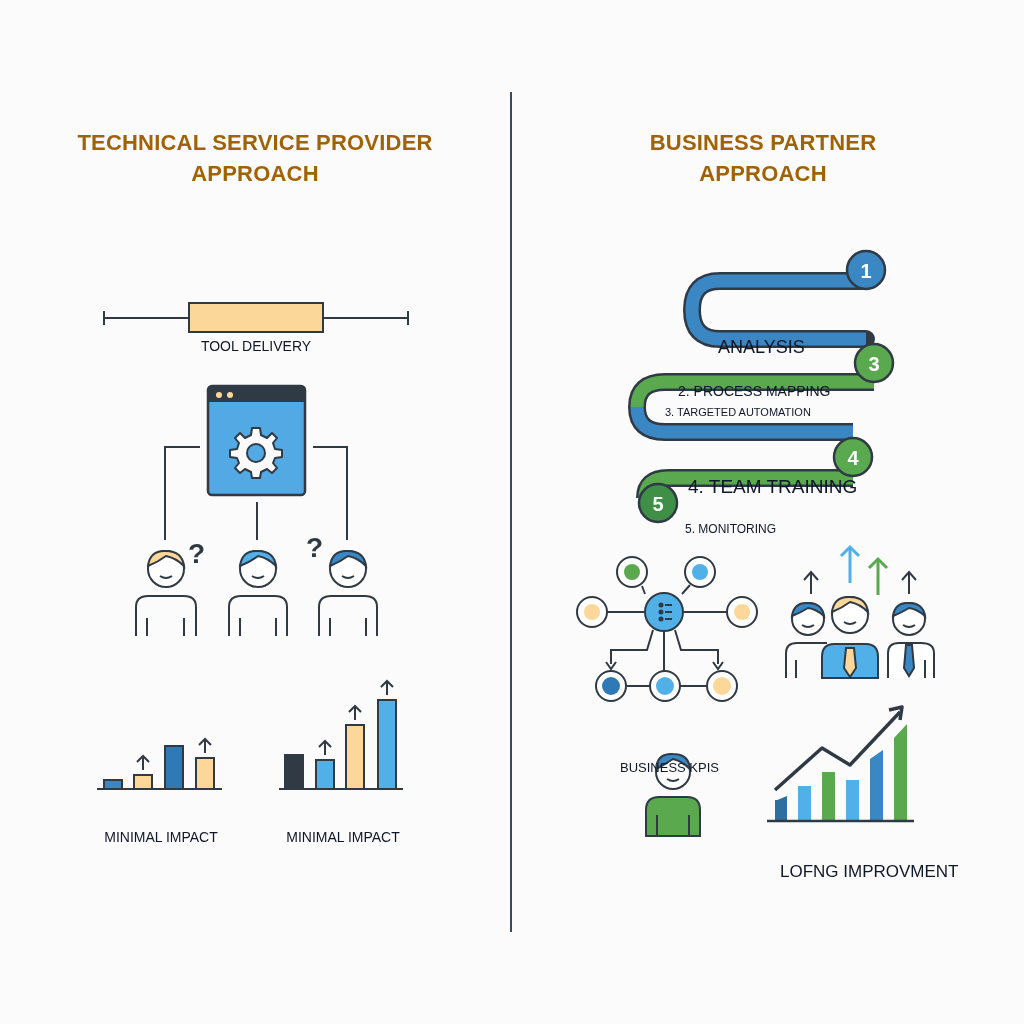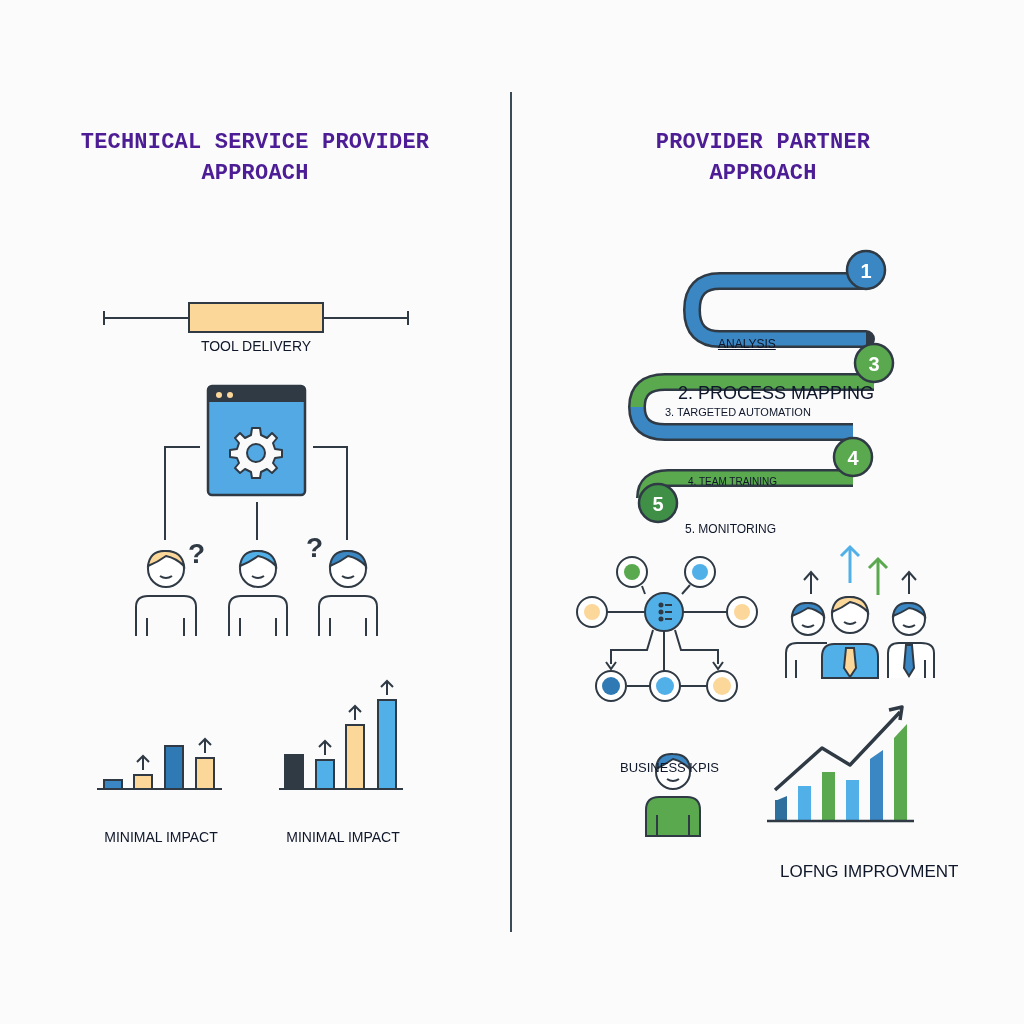--- a/index.html
+++ b/index.html
@@ -1,33 +1,33 @@
 <!DOCTYPE html>
 <html><head>
 <meta charset="utf-8">
 <style>
   html, body { margin:0; padding:0; }
   body { width:1024px; height:1024px; background:#fbfbfb; position:relative; overflow:hidden;
          font-family:"Liberation Sans", sans-serif; color:#2f3a45; }
   .abs { position:absolute; }
-  .title { position:absolute; text-align:center; font-weight:bold; font-size:22px; line-height:31px; color:#4c1d95; letter-spacing:0.2px;font-family:Liberation Mono, monospace; }
+  .title { position:absolute; text-align:center; font-weight:bold; font-size:22px; line-height:31px; color:#a16207; letter-spacing:0.2px; }
   .lbl { position:absolute; font-size:14px; color:#0f172a; white-space:nowrap;margin-top:28px; }
   svg { position:absolute; left:0; top:0; }
 </style>
 </head>
 <body>
 
 <div class="abs" style="left:510px; top:92px; width:2px; height:840px; background:#3c4a55;"></div>
 
 <div class="title" style="left:40px; top:127px; width:430px;">
   <div>TECHNICAL SERVICE PROVIDER</div>
   <div>APPROACH</div>
 </div>
 <div class="title" style="left:613px; top:127px; width:300px;">
-  <div>PROVIDER PARTNER</div>
+  <div>BUSINESS PARTNER</div>
   <div>APPROACH</div>
 </div>
 
 <svg width="1024" height="1024">
 
   <g stroke="#2f3a45" stroke-width="2" fill="none">
     <line x1="104" y1="318" x2="190" y2="318"></line>
     <line x1="104" y1="311" x2="104" y2="325"></line>
     <line x1="323" y1="318" x2="408" y2="318"></line>
     <line x1="408" y1="311" x2="408" y2="325"></line>
@@ -235,19 +235,19 @@
     <rect x="822" y="772" width="13" height="48" fill="#5aa94f"></rect>
     <rect x="846" y="780" width="13" height="40" fill="#52b0e8"></rect>
     <polygon points="870,759 883,750 883,820 870,820" fill="#3a87c4"></polygon>
     <polygon points="894,738 907,724 907,820 894,820" fill="#5aa94f"></polygon>
     <line x1="767" y1="821" x2="914" y2="821" stroke="#2f3a45" stroke-width="2.5"></line>
     <polyline points="775,790 822,748 850,765 900,712" fill="none" stroke="#2f3a45" stroke-width="3.5" stroke-linejoin="round"></polyline>
     <polyline points="889,710 902,707 900,720" fill="none" stroke="#2f3a45" stroke-width="3.5" stroke-linejoin="round"></polyline>
   </g>
 </svg>
 
-<div class="lbl" style="left:718px; top:309px; font-size:12px;text-decoration:underline;">ANALYSIS</div>
-<div class="lbl" style="left:678px; top:355px; font-size:18px;">2. PROCESS MAPPING</div>
+<div class="lbl" style="left:718px; top:309px; font-size:18px;">ANALYSIS</div>
+<div class="lbl" style="left:678px; top:355px; font-size:14px;">2. PROCESS MAPPING</div>
 <div class="lbl" style="left:665px; top:378px; font-size:11px;text-align:right;">3. TARGETED AUTOMATION</div>
-<div class="lbl" style="left:688px; top:448px; font-size:10px;">4. TEAM TRAINING</div>
+<div class="lbl" style="left:688px; top:448px; font-size:19px;">4. TEAM TRAINING</div>
 <div class="lbl" style="left:685px; top:494px; font-size:12px;">5. MONITORING</div>
 <div class="lbl" style="left:620px; top:732px; font-size:13px;text-align:center;">BUSINESS KPIS</div>
 <div class="lbl" style="left:780px; top:834px; font-size:17px;">LOFNG IMPROVMENT</div>
 
 </body></html>

